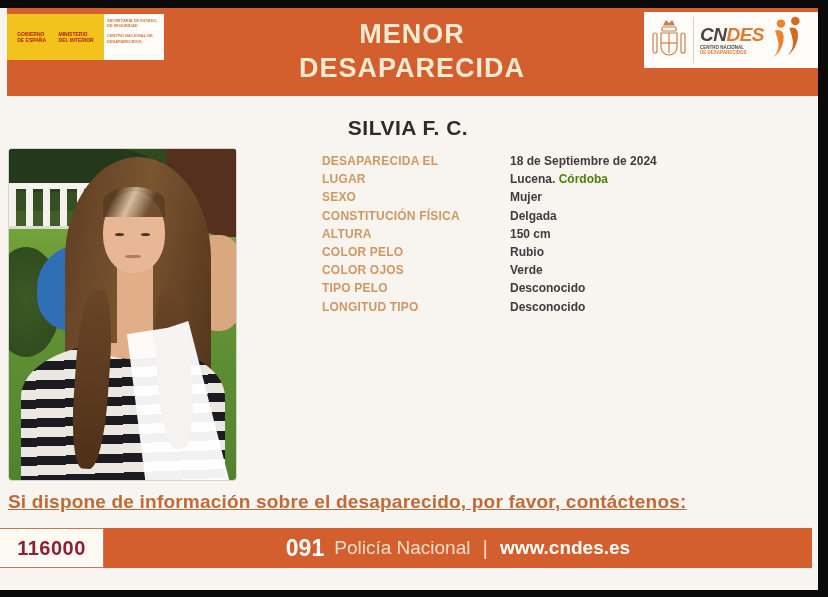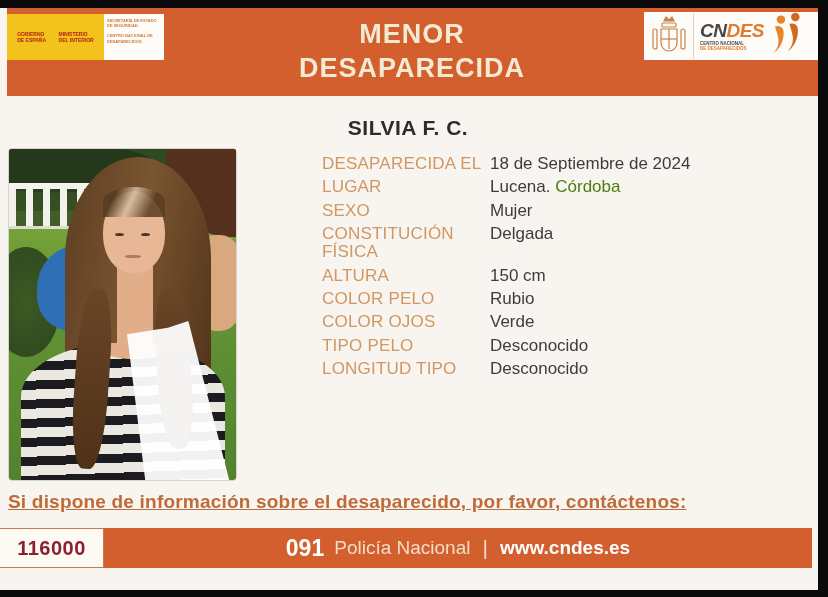--- a/index.html
+++ b/index.html
@@ -12,21 +12,21 @@
     color:#f4ead2; font-weight:bold; font-size:27px; line-height:1.25; letter-spacing:1px; }
 
   
   .gob-box { position:absolute; left:0; top:6px; height:46px; display:flex; }
   .gob-yellow { width:97px; height:46px; background:#f2c21d; display:flex; align-items:center; justify-content:space-around; padding:0 4px; }
   .gob-col { font-size:5px; line-height:1.3; color:#b42315; font-weight:bold; filter:blur(.3px); }
   .gob-white { width:60px; height:46px; background:#fdfcf8; padding:4px 3px; }
   .gob-white .tiny { font-size:4px; line-height:1.3; color:#d07a3a; font-weight:bold; margin-bottom:5px; filter:blur(.3px); }
 
   
-  .cndes-box { position:absolute; left:637px; top:4px; width:174px; height:48px; background:#fdfcf8;
+  .cndes-box { position:absolute; left:637px; top:4px; width:174px; height:56px; background:#fdfcf8;
     display:flex; align-items:center; }
   .coa { width:50px; height:46px; display:flex; align-items:center; justify-content:center; border-right:1px solid #d8d0c4; }
   .cndes-logo { padding-left:6px; line-height:1; }
   .cndes-name { font-size:19px; font-weight:bold; font-style:italic; letter-spacing:-.5px; }
   .cn-dark { color:#4a4742; }
   .cn-orange { color:#e07b2f; }
   .cndes-sub { font-size:4.5px; font-weight:bold; margin-top:2px; filter:blur(.2px); }
   .cndes-sub .s1 { color:#4a4742; }
   .cndes-sub .s2 { color:#e07b2f; }
   .cndes-figs { margin-left:5px; }
@@ -70,21 +70,21 @@
   .ph-neckline { position:absolute; left:96px; top:194px; width:58px; height:16px; border-radius:0 0 50% 50%; background:#e2ae8a; }
   .ph-strand { position:absolute; width:34px; background:linear-gradient(#6a4527, #4f3118); border-radius:40%; }
   .ph-strand.l { left:66px; top:140px; height:180px; transform:rotate(4deg); }
   .ph-strand.r { left:148px; top:140px; height:160px; transform:rotate(-4deg); }
   .ph-wm { position:absolute; left:0; top:0; width:100%; height:100%;
     clip-path:polygon(52% 56%, 70% 54%, 79% 52%, 97% 100%, 60% 100%);
     background:rgba(255,255,255,.94); }
 
   
   .details { position:absolute; left:322px; top:147px; width:490px; }
-  .drow { display:flex; margin-bottom:5.6px; font-size:17px; font-weight:normal; line-height:1.05; }
+  .drow { display:flex; margin-bottom:5.6px; font-size:12px; font-weight:bold; line-height:1.05;gap:20px; }
   .dlabel { width:168px; color:#d09762; letter-spacing:.2px; }
   .dvalue { color:#3d3d3d; }
   .dvalue .v2 { color:#4d7c0f;text-align:right; }
 
   .description { position:absolute; left:322px; top:344px; width:478px;
     font-size:12px; color:#4d4d4d; line-height:1.9; letter-spacing:.2px; }
 
   
   .contact-msg { position:absolute; left:8px; top:483px; width:790px;
     color:#c06a38; font-weight:bold; font-size:19px; letter-spacing:.2px;text-decoration:underline; }

